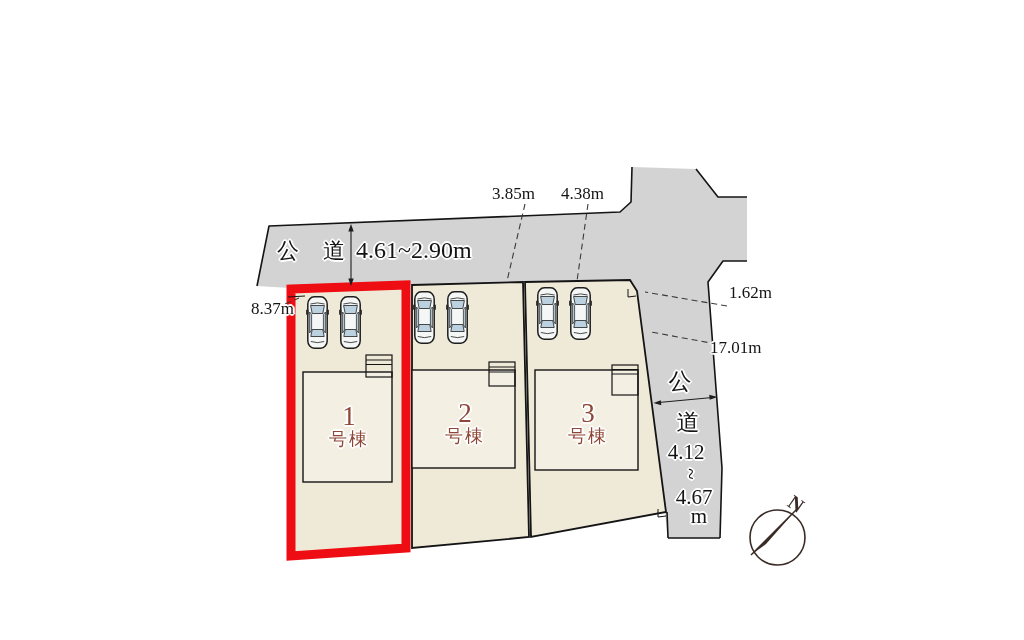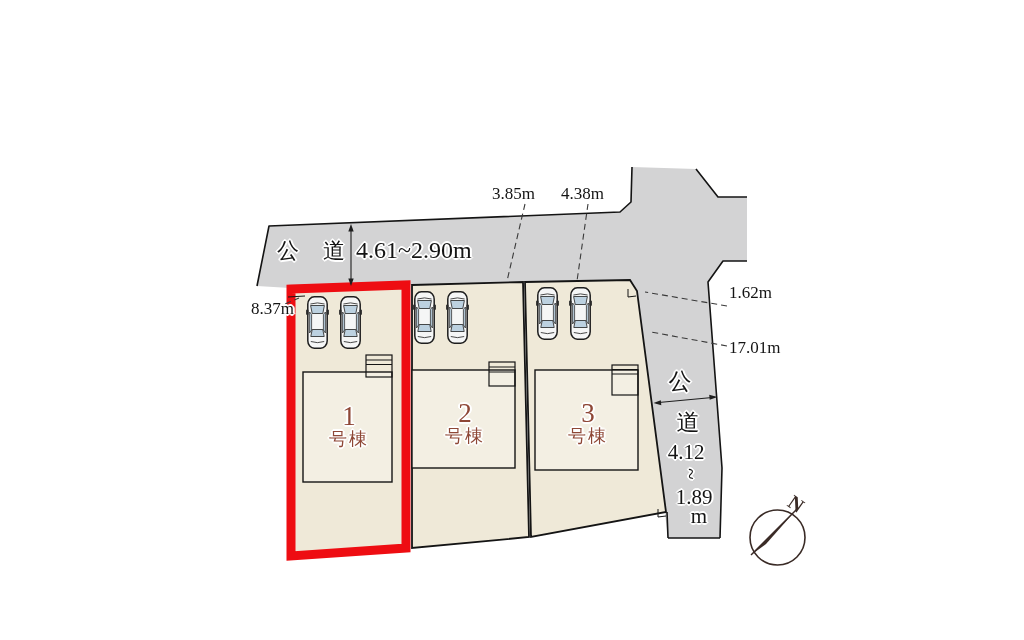--- a/index.html
+++ b/index.html
@@ -104,27 +104,27 @@
     </g>
   </svg>
 
   <div class="lbl road-name-top" style="left:277px;top:240px;">公道</div>
   <div class="lbl road-width-top" style="left:356px;top:238px;">4.61~2.90m</div>
 
   <div class="lbl dim" style="left:492px;top:185px;">3.85m</div>
   <div class="lbl dim" style="left:561px;top:185px;">4.38m</div>
   <div class="lbl dim" style="left:215px;top:300px;margin-left:36px;">8.37m</div>
   <div class="lbl dim" style="left:729px;top:284px;">1.62m</div>
-  <div class="lbl dim" style="left:729px;top:339px;">17.01m</div>
+  <div class="lbl dim" style="left:710px;top:339px;">17.01m</div>
 
   <div class="lbl ctr rr" style="left:680px;top:381px;">公</div>
   <div class="lbl ctr rr" style="left:688px;top:422px;">道</div>
   <div class="lbl ctr rr-num" style="left:686px;top:452px;">4.12</div>
   <div class="lbl rr-tilde" style="left:690px;top:474px;">~</div>
-  <div class="lbl ctr rr-num" style="left:694px;top:497px;">1.89</div>
+  <div class="lbl ctr rr-num" style="left:694px;top:497px;">4.67</div>
   <div class="lbl ctr rr-num" style="left:699px;top:516px;">m</div>
 
   <div class="lot-label" style="left:349px;top:426px;">
     <span class="lot-num">1</span>
     <span class="lot-suffix">号棟</span>
   </div>
   <div class="lot-label" style="left:465px;top:423px;">
     <span class="lot-num">2</span>
     <span class="lot-suffix">号棟</span>
   </div>

